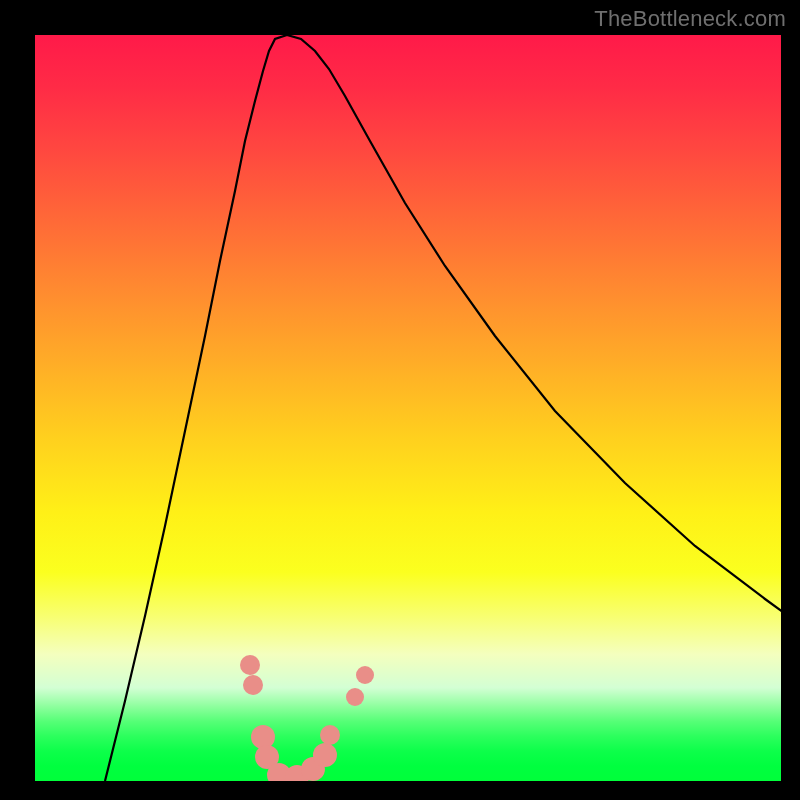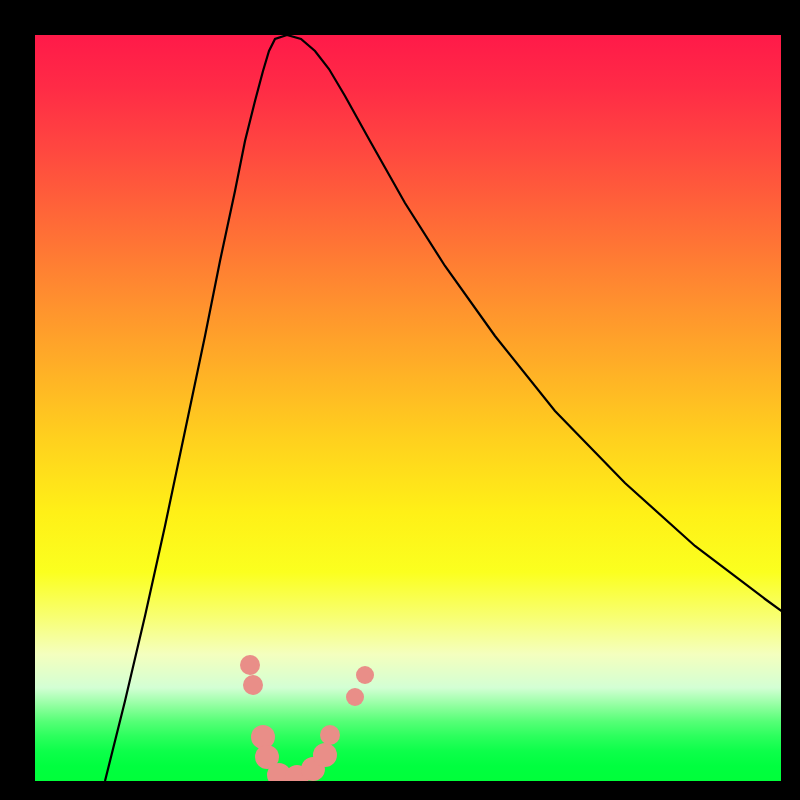--- a/index.html
+++ b/index.html
@@ -90,13 +90,14 @@
           <circle cx="278" cy="734" r="12" fill="#e98e88"></circle>
           <circle cx="290" cy="720" r="12" fill="#e98e88"></circle>
           <circle cx="295" cy="700" r="10" fill="#e98e88"></circle>
           <circle cx="320" cy="662" r="9" fill="#e98e88"></circle>
           <circle cx="330" cy="640" r="9" fill="#e98e88"></circle>
         </g>
       <path id="curve-path" fill="none" stroke="#000000" stroke-width="2.2" d="M70 746 L90 666 L110 581 L130 491 L150 396 L170 301 L185 226 L200 156 L210 106 L220 66 L228 36 L234 16 L240 4 L252 0 L266 4 L280 16 L294 34 L310 61 L335 106 L370 168 L410 231 L460 301 L520 376 L590 448 L660 511 L730 564 L760 586"></path>
     </svg>
   </div>
 
+  <div class="watermark">TheBottleneck.com</div>
 </div>
 
 </body></html>

